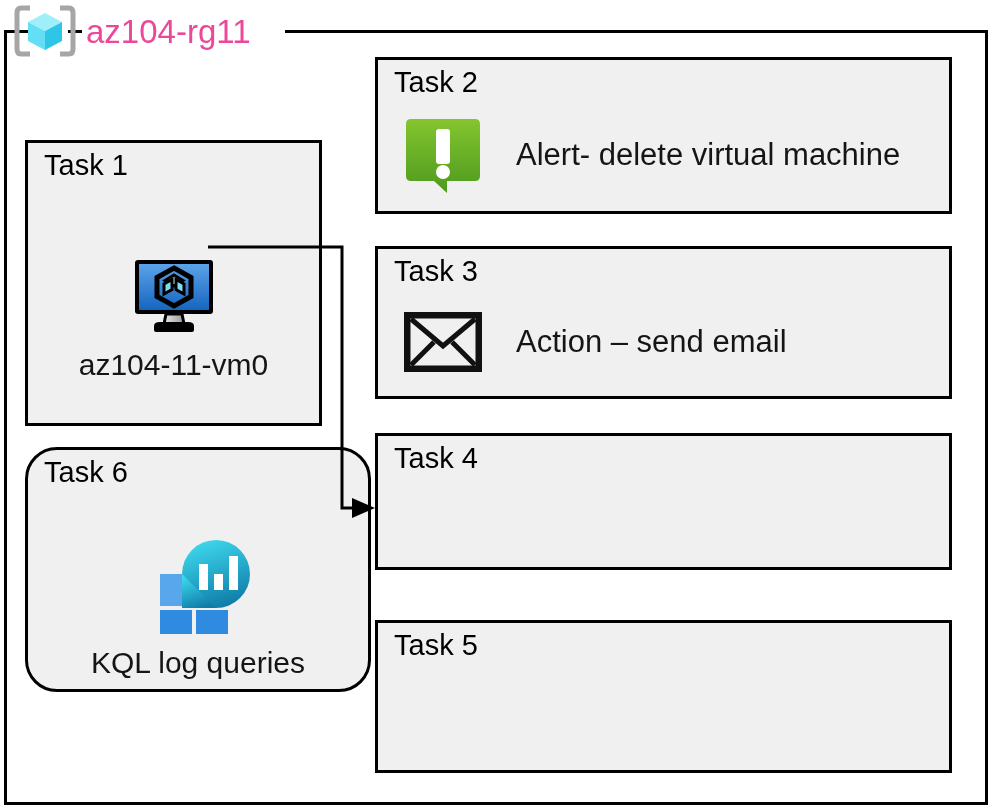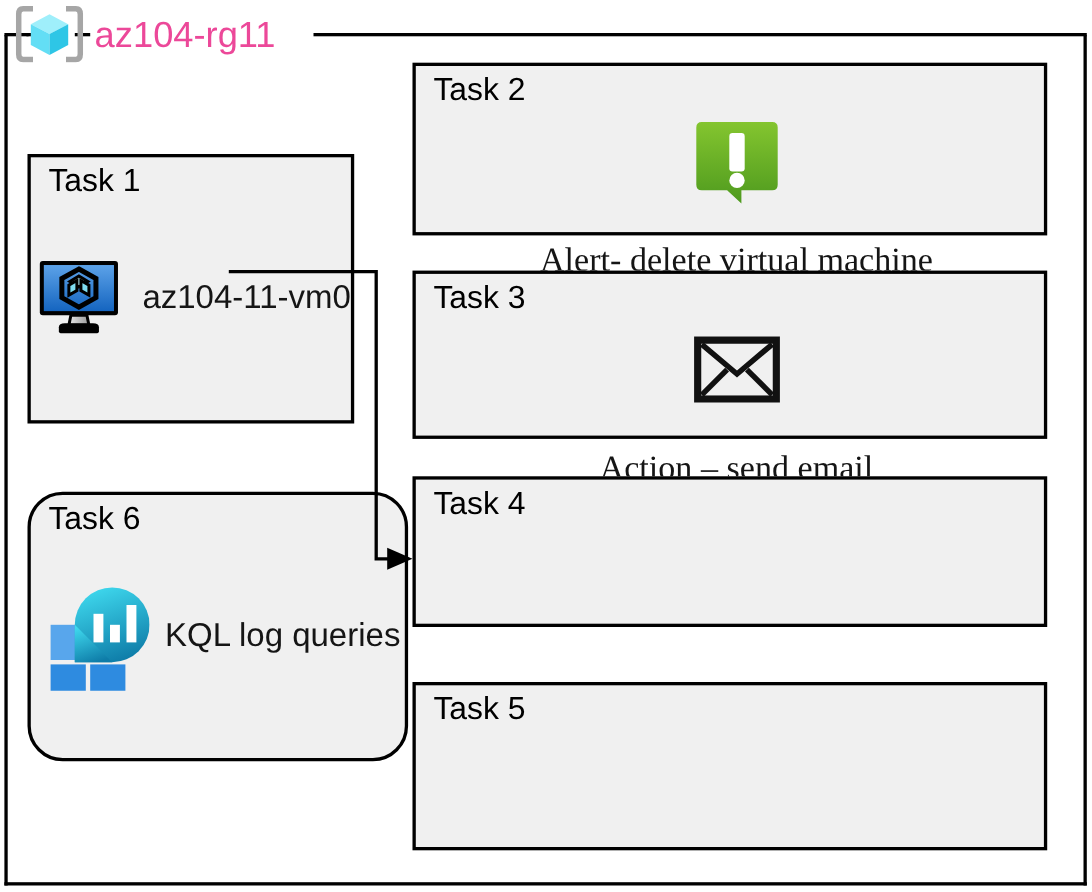--- a/index.html
+++ b/index.html
@@ -113,45 +113,44 @@
     font-size: 31px;
     color: #151515;
     white-space: nowrap;
     line-height: 1;
   }
 
   
   .tall-box .tall-inner {
     position: absolute;
     left: 0;
-    top: 32px;
+    top: 60px;
     width: 100%;
     height: calc(100% - 48px);
     display: flex;
-    flex-direction: row;
+    flex-direction: column;
     align-items: center;
     justify-content: center;
     gap: 14px;
   }
   .tall-box .task-title-text {
     font-size: 30px;
   }
 
   
   .wide-box .wide-inner {
     position: absolute;
     left: 22px;
     top: 44px;
     right: 10px;
     bottom: 6px;
     display: flex;
-    flex-direction: column;
+    flex-direction: row;
     align-items: center;
     gap: 30px;
-    font-family: Liberation Serif, serif;
   }
   .wide-icon {
     flex: 0 0 auto;
     width: 86px;
     height: 86px;
     display: flex;
     align-items: center;
     justify-content: center;
   }
 
@@ -192,21 +191,21 @@
     <div id="rg-title">az104-rg11</div>
   </div>
 
   <svg id="connector">
     <g>
       <path d="M 208 247 L 342 247 L 342 508 L 356 508" fill="none" stroke="#000000" stroke-width="3"></path>
       <polygon points="352,498 375,508 352,518" fill="#000000"></polygon>
     </g>
   </svg>
 
-  <div class="task-box tall-box" style="left:25px; top:140px; width:297px; height:245px;">
+  <div class="task-box tall-box" style="left:25px; top:140px; width:297px; height:286px;">
     <div class="task-label">Task 1</div>
     <div class="tall-inner">
       <svg width="96" height="78" viewBox="0 0 96 78">
         <defs>
           <linearGradient id="vmScreenGrad" x1="0" y1="0" x2="0" y2="1">
             <stop offset="0%" stop-color="#5CA2E8"></stop>
             <stop offset="100%" stop-color="#1565C0"></stop>
           </linearGradient>
           <linearGradient id="vmStandGrad" x1="0" y1="0" x2="1" y2="0">
             <stop offset="0%" stop-color="#E8E8E8"></stop>

